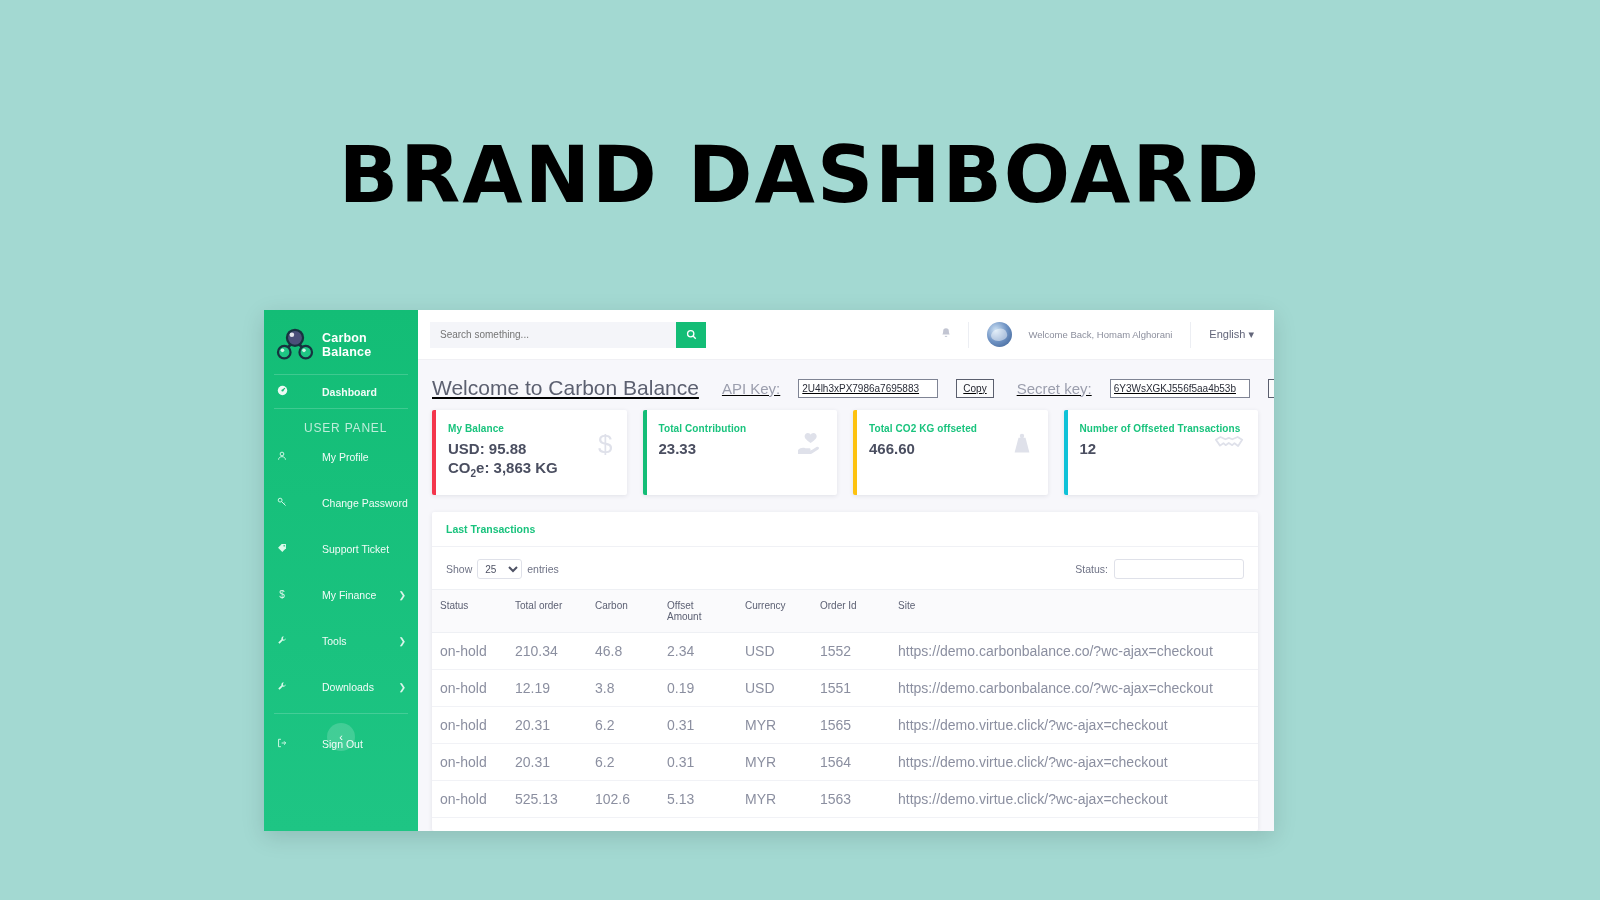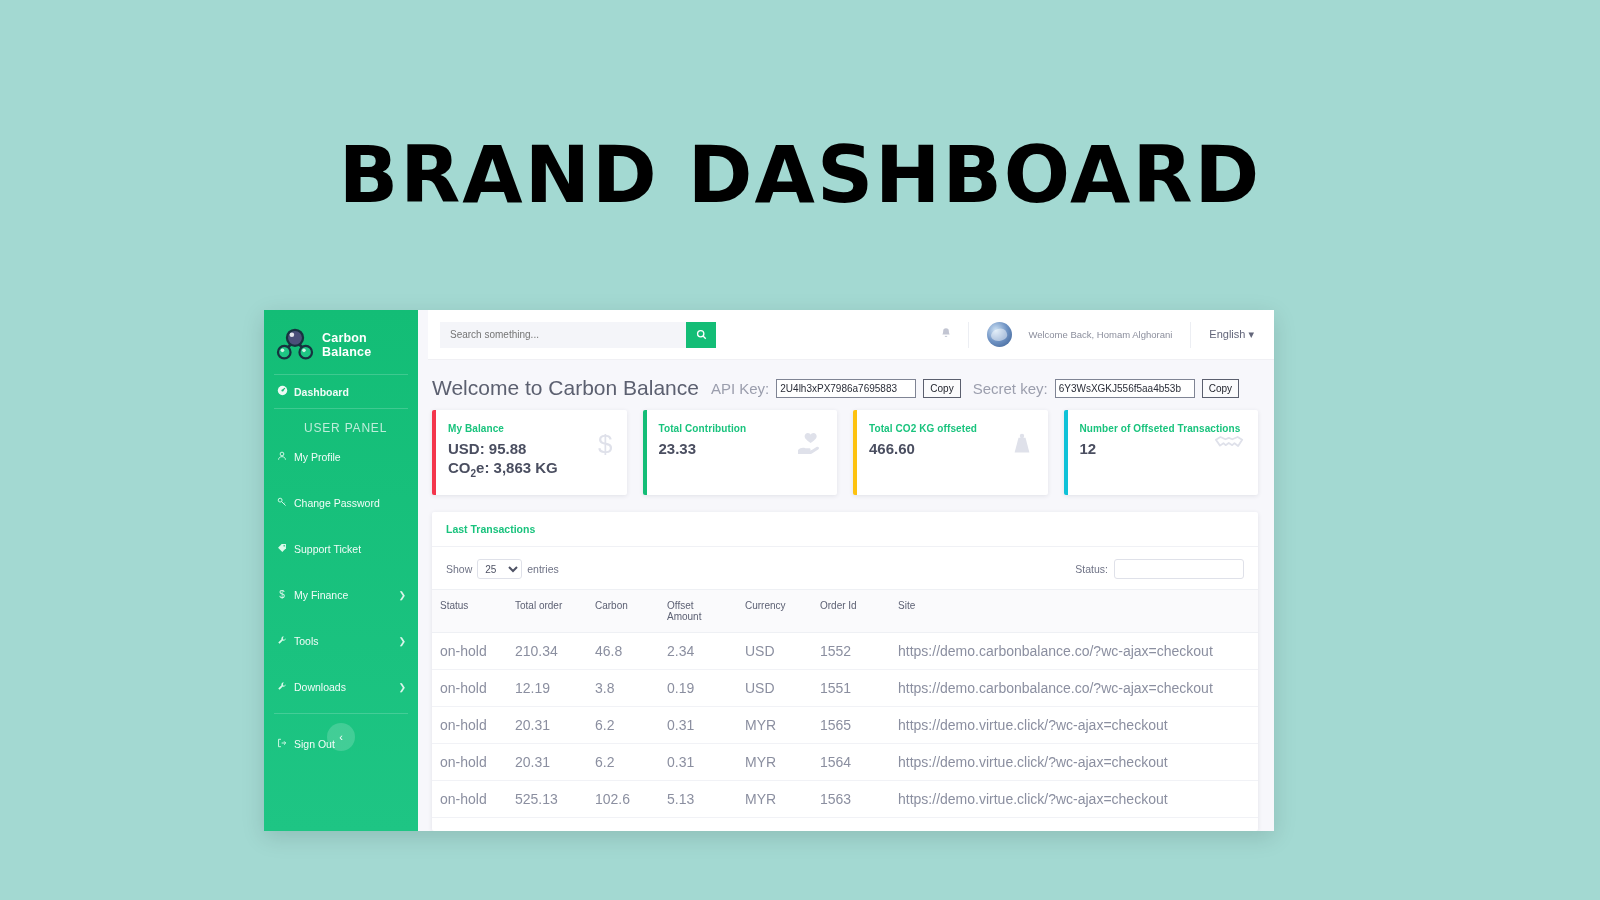--- a/index.html
+++ b/index.html
@@ -51,21 +51,21 @@
   .brand-logo { width: 42px; height: 34px; flex: 0 0 42px; }
   .brand-name {
     font-size: 12.5px; font-weight: 700; line-height: 14px;
     color: #ffffff; letter-spacing: .2px;
   }
   .side-div { height: 1px; background: rgba(255,255,255,.18); margin: 0 10px; }
   .nav-item {
     display: flex; align-items: center;
     padding: 10px 10px 10px 11px;
     font-size: 10.5px; color: rgba(255,255,255,.94);
-    position: relative; cursor: pointer;
+    position: relative; cursor: pointer; gap: 28px;
   }
   .nav-item.active { font-weight: 700; }
   .nav-ico {
     width: 14px; flex: 0 0 14px; margin-right: 5px;
     font-size: 10px; line-height: 1; text-align: center;
     display: inline-block; opacity: .92;
   }
   .nav-label { white-space: nowrap; }
   .nav-caret {
     position: absolute; right: 12px; top: 50%;
@@ -94,21 +94,20 @@
     flex: 1 1 auto; min-width: 0;
     background: #f7f7fb;
     display: flex; flex-direction: column;
   }
   
   .topbar {
     height: 50px; flex: 0 0 50px; background: #ffffff;
     display: flex; align-items: center;
     padding: 0 14px 0 12px;
     border-bottom: 1px solid #f0f0f4;
-    margin-left: 10px;
   }
   .search-wrap { display: flex; align-items: center; width: 276px; }
   .search-input {
     flex: 1 1 auto; height: 26px;
     background: #f4f5f9; border: none;
     padding: 0 10px; font-size: 10px; color: #9b9ead;
     font-family: "Liberation Sans", sans-serif;
     outline: none;
   }
   .search-btn {
@@ -135,21 +134,22 @@
   }
   .welcome-txt { font-size: 9.5px; color: #8b8e9c; white-space: nowrap; }
   .lang-btn {
     font-size: 11px; color: #63667a; padding: 0 6px 0 18px;
     white-space: nowrap; cursor: pointer;
   }
   
   .welcome-row {
     display: flex; align-items: center;
     padding: 16px 16px 10px 14px;
-    gap: 7px;
+    gap: 18px;
+    text-decoration: underline;
   }
   .welcome-h1 {
     font-size: 21px; color: #5c6070; font-weight: 400;
     white-space: nowrap;
   }
   .key-label { font-size: 15px; color: #9b9ead; margin-left: 5px; white-space: nowrap; text-align: right; }
   .key-input {
     width: 140px; height: 19px;
     border: 1px solid #7f8494; background: #fff;
     font-size: 10px; color: #2a2d38; padding: 0 3px;

